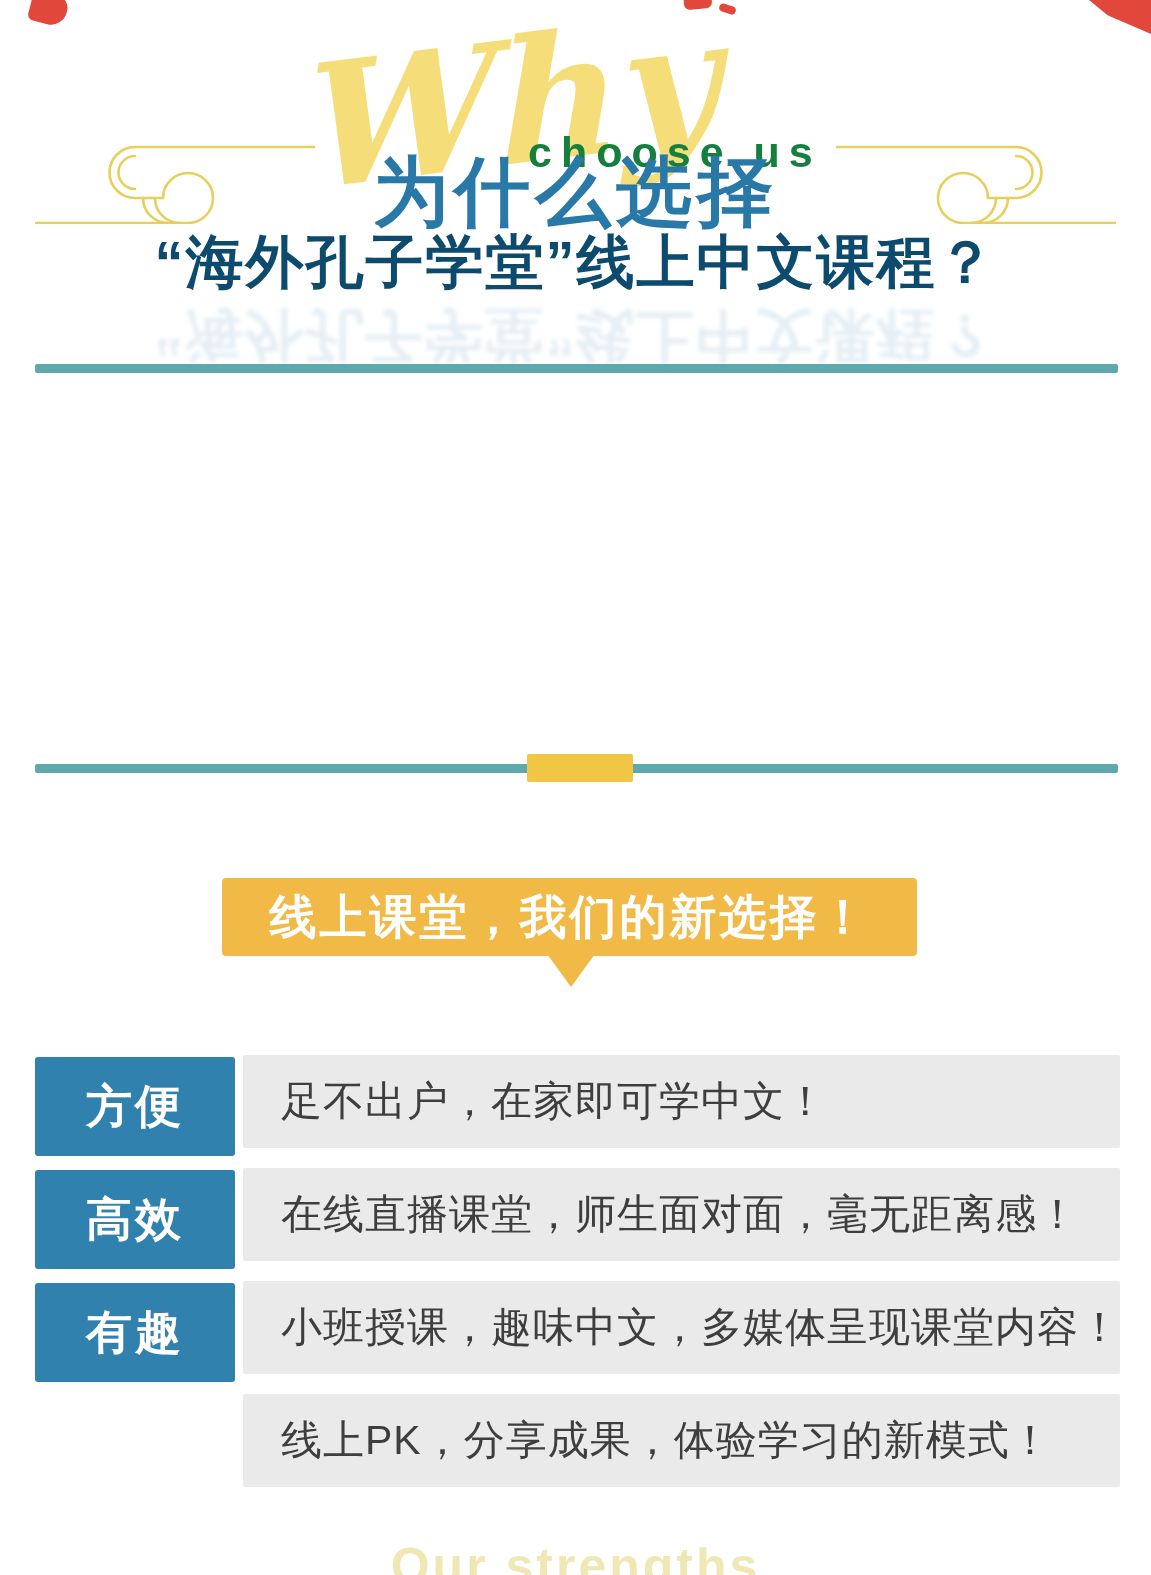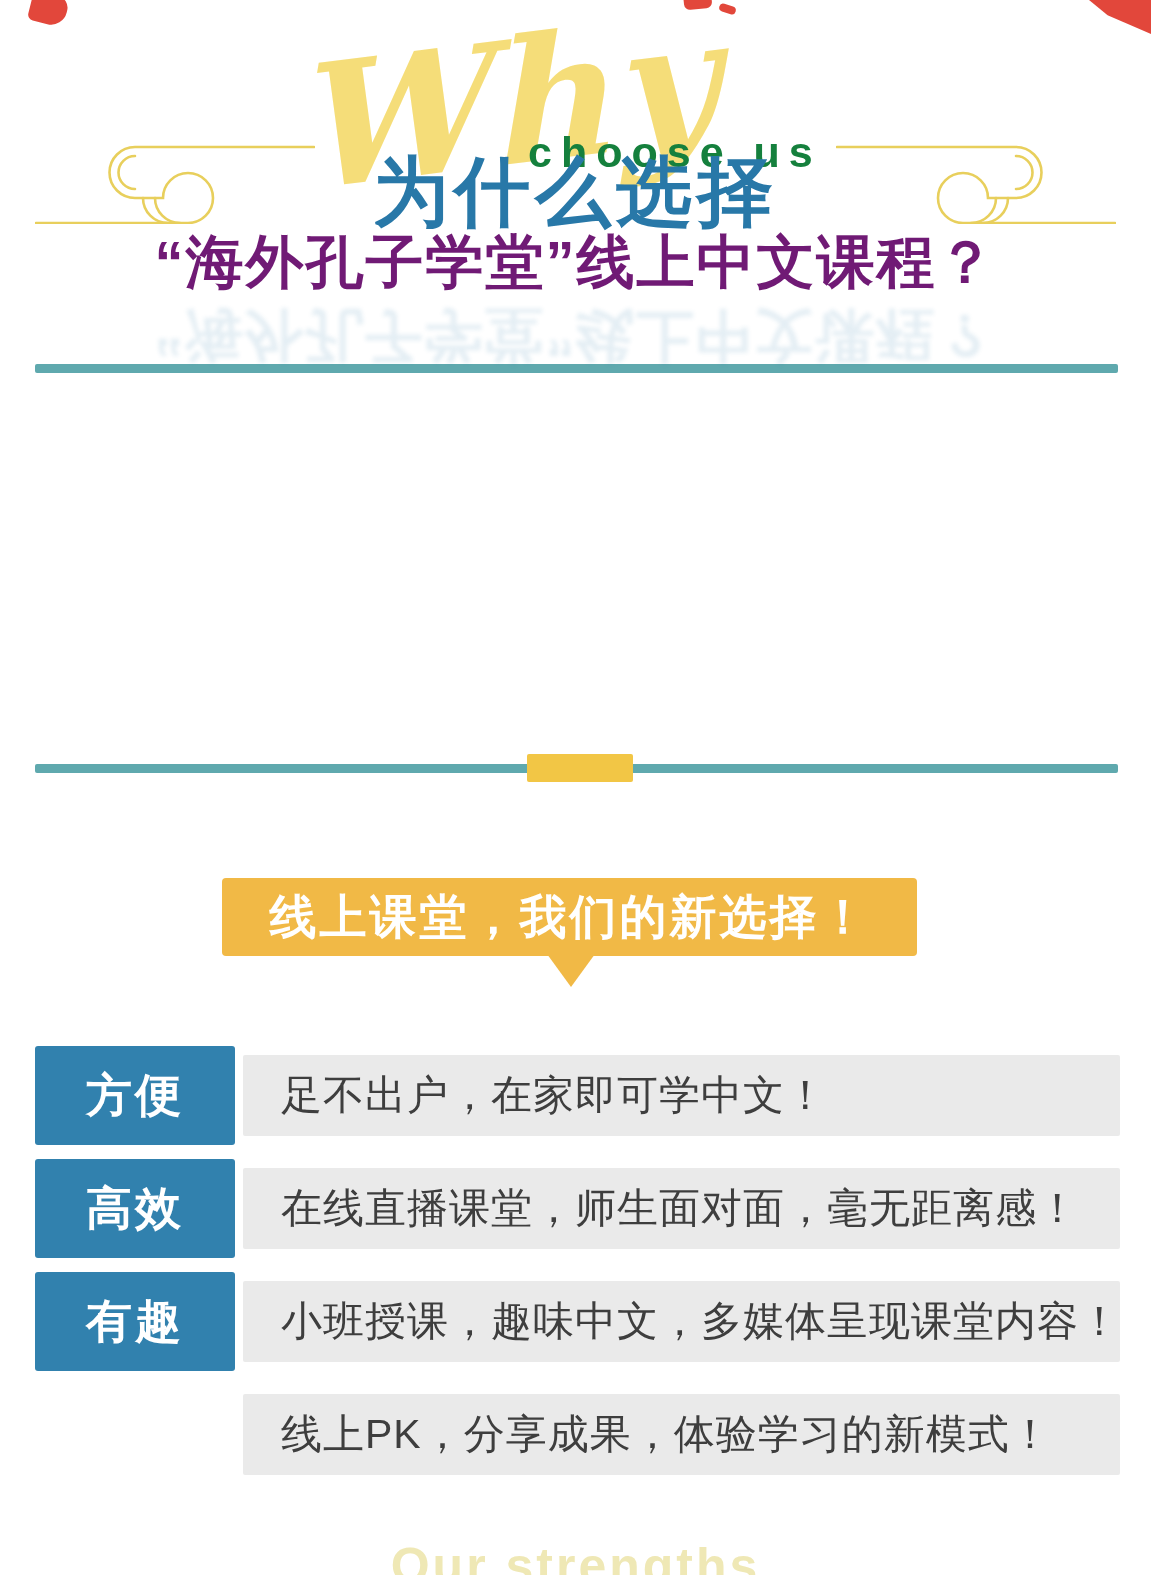--- a/index.html
+++ b/index.html
@@ -16,21 +16,21 @@
 
   
   .why-script { position:absolute; left:308px; top:10px; font-family:"DejaVu Serif","Liberation Serif",serif;
     font-style:italic; font-weight:bold; font-size:170px; line-height:1.1; color:#F5DB6E;
     transform:rotate(-7deg) skewX(-6deg); opacity:.92; z-index:1; }
   .choose-us { position:absolute; left:528px; top:96px; font-size:43px; font-weight:bold; color:#15803d;
     letter-spacing:9px; z-index:1;margin-top:32px; }
   .page-title { position:absolute; left:0; top:142px; width:100%; text-align:center; font-size:76px;
     font-weight:bold; color:#2878A8; letter-spacing:5px; z-index:2; }
   .page-subtitle { position:absolute; left:0; top:224px; width:100%; text-align:center; font-size:58px;
-    font-weight:bold; color:#701a75; letter-spacing:2px; z-index:2; }
+    font-weight:bold; color:#0c4a6e; letter-spacing:2px; z-index:2; }
   .subtitle-reflection { position:absolute; left:0; top:296px; width:100%; text-align:center; font-size:58px;
     font-weight:bold; color:#2878A8; letter-spacing:2px; transform:scaleY(-1); opacity:.12; filter:blur(2px); z-index:1; }
 
   .cloud { position:absolute; top:132px; z-index:0; }
   .cloud-left { left:35px; }
   .cloud-right { left:836px; transform:scaleX(-1); }
 
   
   .divider { position:absolute; left:35px; width:1083px; height:9px; background:#5FA9AE; border-radius:2px; }
   .divider-top { top:364px; }
@@ -44,24 +44,24 @@
   
   .banner { position:absolute; left:222px; top:878px; width:695px; height:78px; background:#F1B946;
     border-radius:4px; display:flex; align-items:center; justify-content:center; }
   .banner-label { color:#ffffff; font-size:47px; font-weight:bold; letter-spacing:3px; }
   .banner-tail { position:absolute; left:547px; top:954px; width:0; height:0;
     border-left:24px solid transparent; border-right:24px solid transparent; border-top:33px solid #F1B946; }
 
   
   .feature-row { position:absolute; left:0; width:1151px; height:99px; }
   .row-1 { top:1046px; } .row-2 { top:1159px; } .row-3 { top:1272px; } .row-4 { top:1385px; }
-  .feature-tag { position:absolute; left:35px; top:0; width:200px; height:99px; background:#3181AE;
+  .feature-tag { position:absolute; left:35px; top:11px; width:200px; height:99px; background:#3181AE;
     border-radius:3px; display:flex; align-items:center; justify-content:center;
     color:#ffffff; font-size:46px; font-weight:bold; letter-spacing:3px; }
-  .feature-strip { position:absolute; left:243px; top:9px; width:877px; height:81px; background:#EAEAEA;
+  .feature-strip { position:absolute; left:243px; top:9px; width:877px; height:93px; background:#EAEAEA;
     border-radius:2px; display:flex; align-items:center; }
   .feature-desc { padding-left:38px; font-size:41px; color:#3E3E3E; letter-spacing:1px; white-space:nowrap; }
 
   
   .strengths { position:absolute; left:0; top:1537px; width:100%; text-align:center; font-size:50px;
     font-weight:bold; color:#EFE8B5; letter-spacing:3px; }
 </style>
 </head>
 <body>
 

